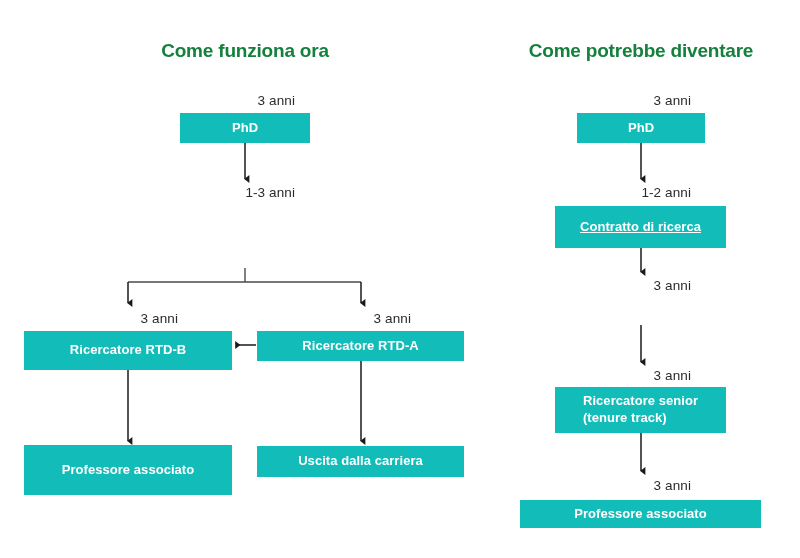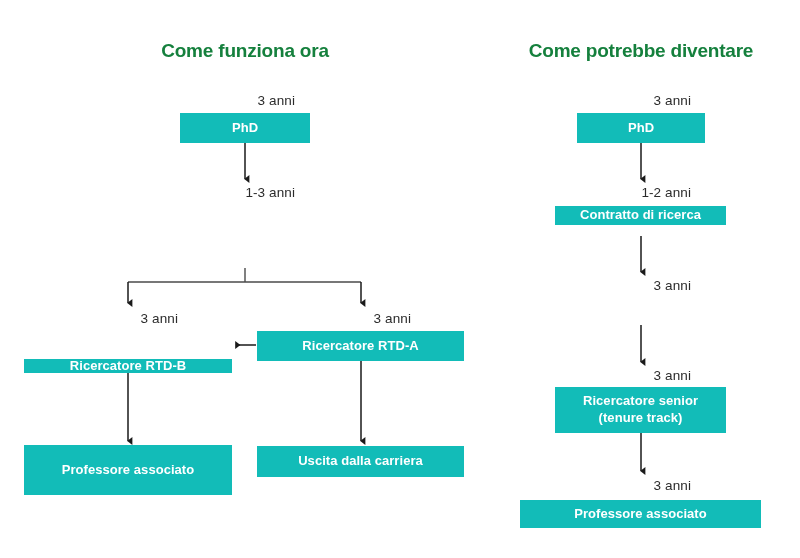--- a/index.html
+++ b/index.html
@@ -37,21 +37,21 @@
   }
   .node {
     position: absolute;
     background: #12bcb8;
     color: #ffffff;
     font-size: 13px;
     font-weight: bold;
     display: flex;
     align-items: center;
     justify-content: center;
-    text-align: center;
+    text-align: left;
     line-height: 1.28;
     box-sizing: border-box;
     padding: 2px 6px;
     letter-spacing: 0.05px;
   }
   .node.multiline {
     white-space: pre-line;
   }
   svg.edges {
     position: absolute;
@@ -118,36 +118,36 @@
   </svg>
 
   <div class="col-title" style="left:95px; top:40px; width:300px;">Come funziona ora</div>
 
   <div class="duration" style="left:195px; top:93px; width:100px;">3 anni</div>
   <div class="node" style="left:180px; top:113px; width:130px; height:30px;">PhD</div>
 
   <div class="duration" style="left:195px; top:185px; width:100px;">1-3 anni</div>
 
   <div class="duration" style="left:78px; top:311px; width:100px;">3 anni</div>
-  <div class="node" style="left:24px; top:331px; width:208px; height:14px;margin-top:28px;">Ricercatore RTD-B</div>
+  <div class="node" style="left:24px; top:331px; width:208px; height:39px;">Ricercatore RTD-B</div>
 
   <div class="duration" style="left:311px; top:311px; width:100px;">3 anni</div>
   <div class="node" style="left:257px; top:331px; width:207px; height:30px;">Ricercatore RTD-A</div>
 
   <div class="node" style="left:24px; top:445px; width:208px; height:50px;">Professore associato</div>
 
   <div class="node" style="left:257px; top:446px; width:207px; height:31px;">Uscita dalla carriera</div>
 
   <div class="col-title" style="left:491px; top:40px; width:300px;">Come potrebbe diventare</div>
 
   <div class="duration" style="left:591px; top:93px; width:100px;">3 anni</div>
   <div class="node" style="left:577px; top:113px; width:128px; height:30px;">PhD</div>
 
   <div class="duration" style="left:591px; top:185px; width:100px;">1-2 anni</div>
-  <div class="node" style="left:555px; top:206px; width:171px; height:19px;">Contratto di ricerca</div>
+  <div class="node" style="left:555px; top:206px; width:171px; height:42px;text-decoration:underline;">Contratto di ricerca</div>
 
   <div class="duration" style="left:591px; top:278px; width:100px;">3 anni</div>
 
   <div class="duration" style="left:591px; top:368px; width:100px;">3 anni</div>
   <div class="node multiline" style="left:555px; top:387px; width:171px; height:46px;">Ricercatore senior
 (tenure track)</div>
 
   <div class="duration" style="left:591px; top:478px; width:100px;">3 anni</div>
   <div class="node" style="left:520px; top:500px; width:241px; height:28px;">Professore associato</div>
 

